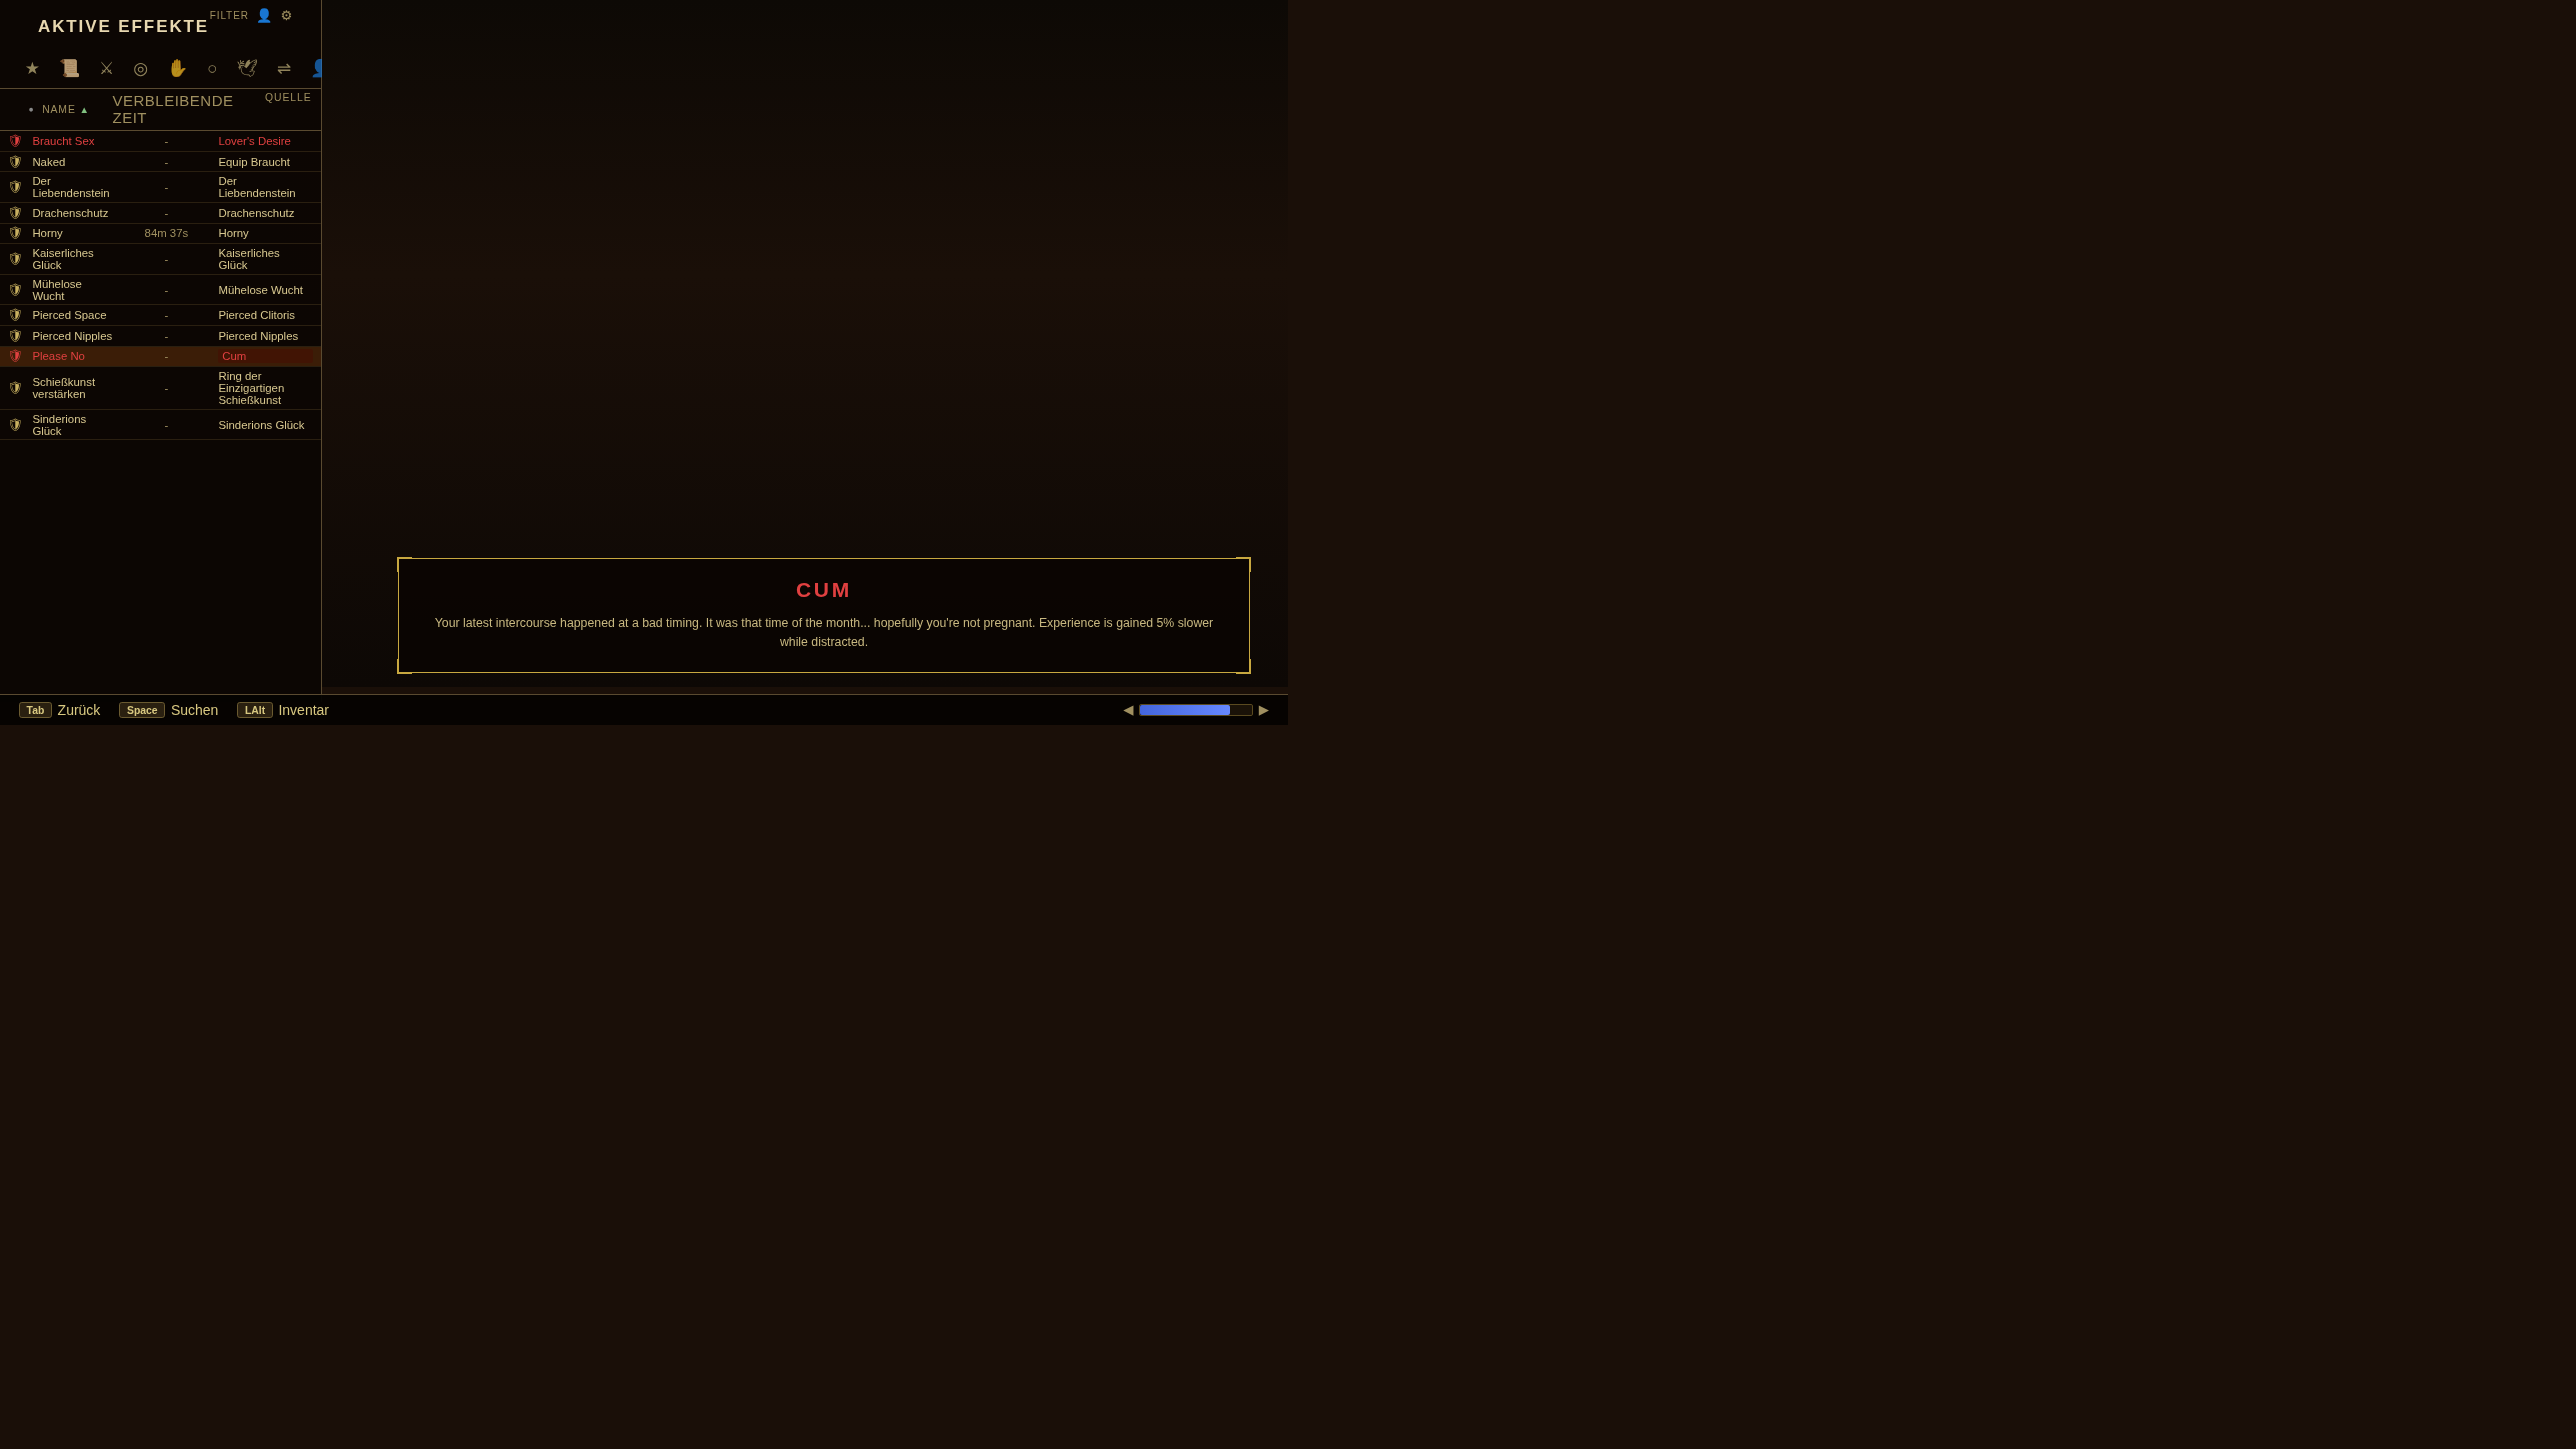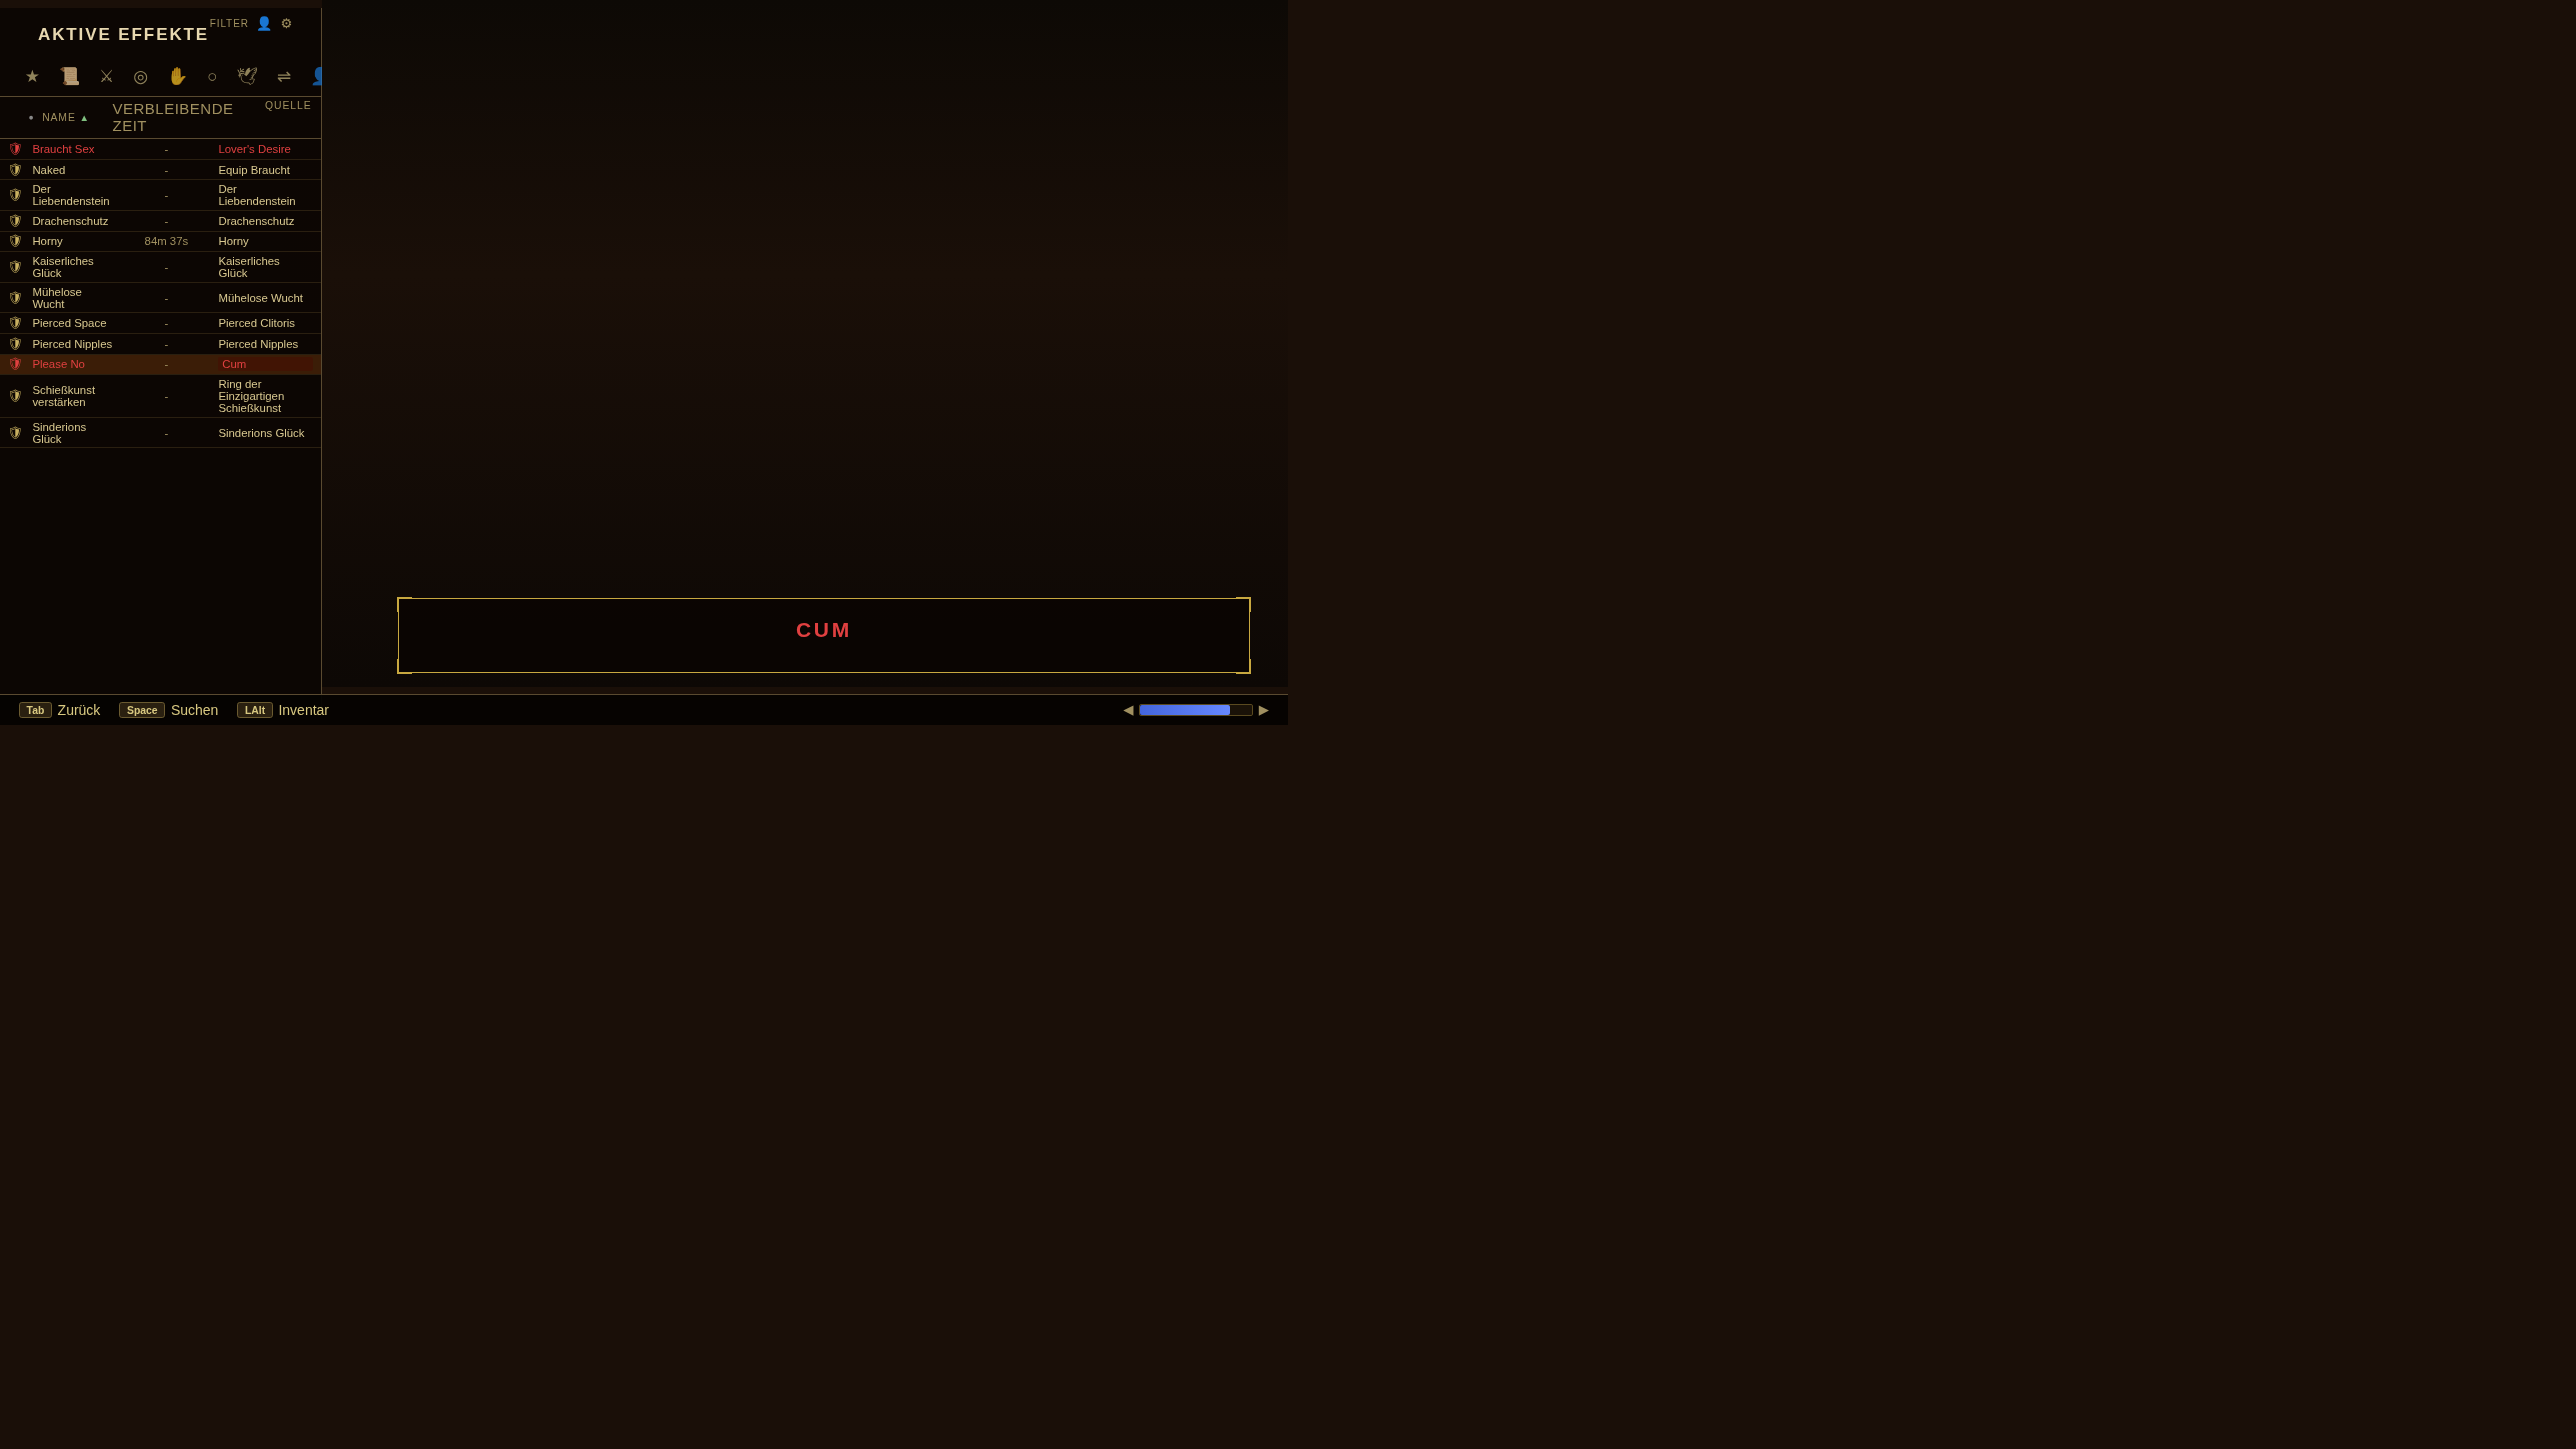--- a/index.html
+++ b/index.html
@@ -25,21 +25,21 @@
       width: 332px;
       height: 332px;
       background: radial-gradient(ellipse, #aaccff 0%, #6699ff88 10%, #3366ff22 30%, transparent 65%);
       pointer-events: none;
     }
 
     
     .left-panel {
       position: absolute;
       left: 0;
-      top: 8px;
+      top: 0;
       width: 322px;
       height: 702px;
       background: rgba(10, 5, 2, 0.85);
       border-right: 0.9px solid #5a4a30;
     }
 
     .panel-title {
       color: #e8d8b0;
       font-size: 17px;
       font-weight: bold;
@@ -352,20 +352,21 @@
 
 <div class="character-area" style="background: linear-gradient(180deg, #0d0905 0%, #1a0f08 40%, #0d0805 100%);">
 </div>
 
 <div class="info-box" style="position:absolute; bottom:52px; left:398px; right:38px;">
   <div class="info-box-corner corner-tl"></div>
   <div class="info-box-corner corner-tr"></div>
   <div class="info-box-corner corner-bl"></div>
   <div class="info-box-corner corner-br"></div>
   <div class="info-title">CUM</div>
+  <div class="info-text">Your latest intercourse happened at a bad timing. It was that time of the month... hopefully you're not pregnant. Experience is gained 5% slower while distracted.</div>
 </div>
 
 <div class="bottom-bar" id="bottom-bar">
 <div class="key-hint">
       <span class="key-box">Tab</span>
       <span class="key-label">Zurück</span>
     </div>
     <div class="key-hint">
       <span class="key-box">Space</span>
       <span class="key-label">Suchen</span>

